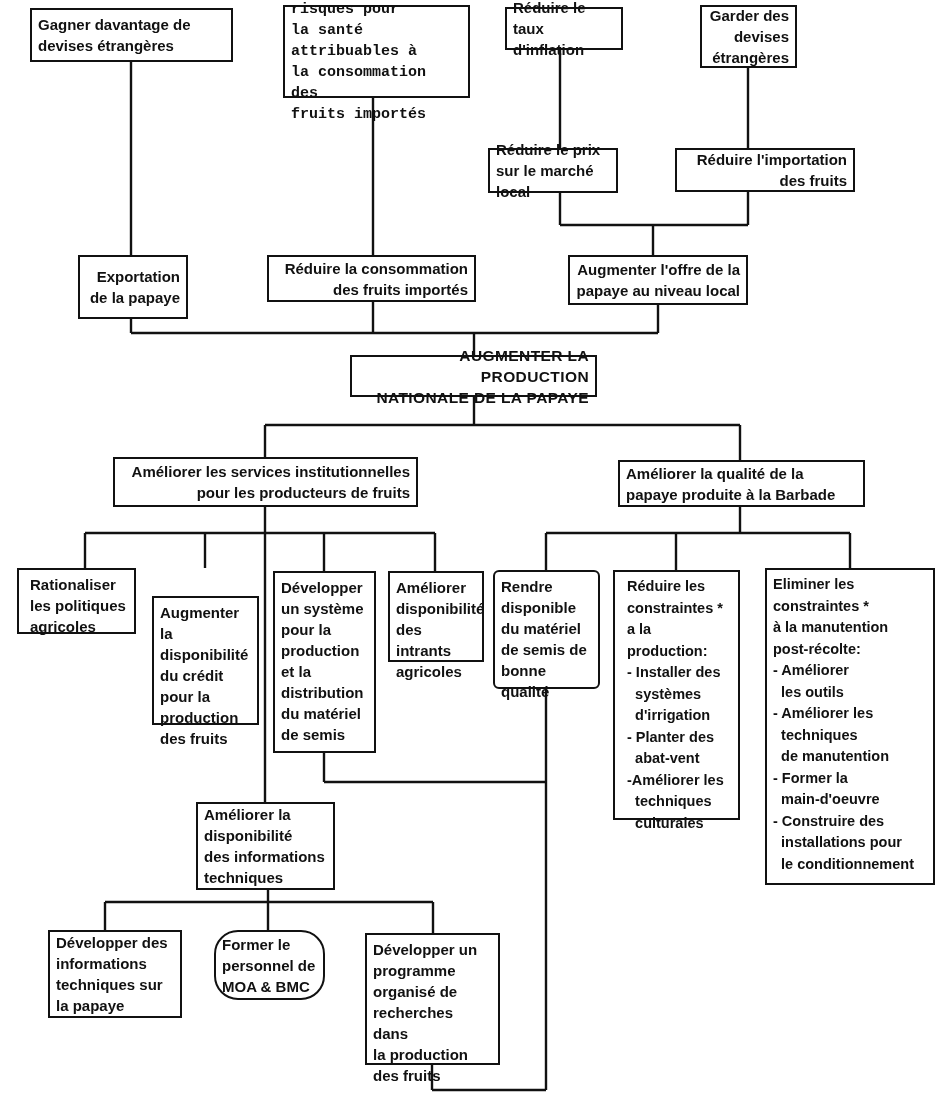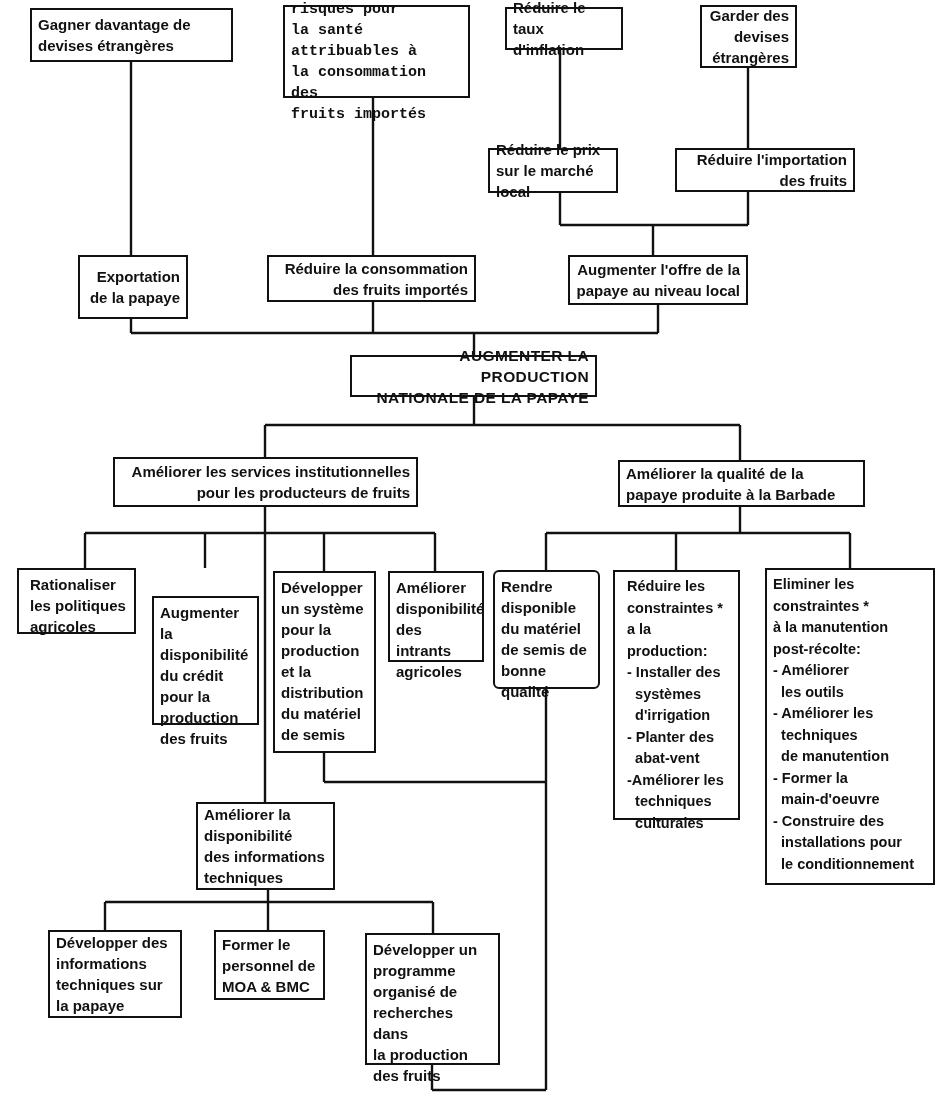--- a/index.html
+++ b/index.html
@@ -153,21 +153,21 @@
   installations pour
   le conditionnement</div>
     <div class="node v-center" style="left: 196px; top: 802px; width: 139px; height: 88px;">Améliorer la
 disponibilité
 des informations
 techniques</div>
     <div class="node v-center" style="left: 48px; top: 930px; width: 134px; height: 88px;">Développer des
 informations
 techniques sur
 la papaye</div>
-    <div class="node v-center" style="left: 214px; top: 930px; width: 111px; height: 70px;">Former le
+    <div class="node v-center" style="left: 214px; top: 930px; width: 111px; height: 70px; border-radius: 24px;">Former le
 personnel de
 MOA &amp; BMC</div>
     <div class="node" style="left: 365px; top: 933px; width: 135px; height: 132px;">Développer un
 programme
 organisé de
 recherches dans
 la production
 des fruits</div>
   </div>
 

